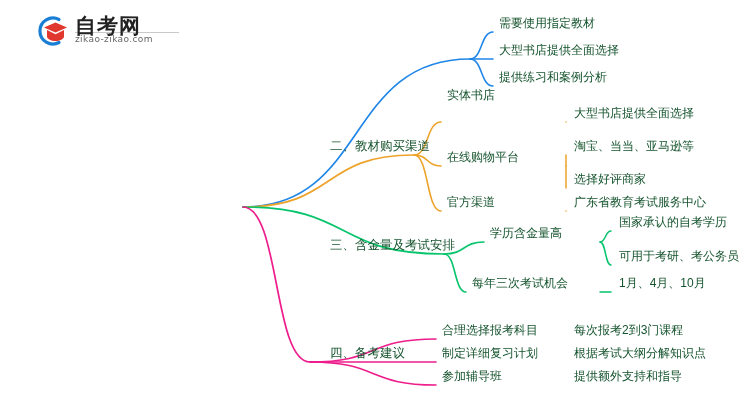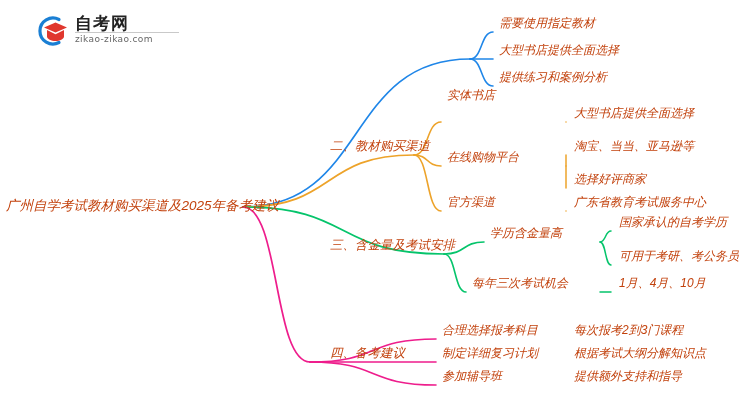--- a/index.html
+++ b/index.html
@@ -8,35 +8,34 @@
     background:#ffffff;
     font-family:"Liberation Sans","DejaVu Sans",sans-serif;
     overflow:hidden;
     position:relative;
   }
   #stage{position:absolute;left:0;top:0;width:750px;height:410px;}
   svg#wires{position:absolute;left:0;top:0;width:750px;height:410px;}
   .node{
     position:absolute;
     white-space:nowrap;
-    color:#c2410c;
+    color:#14532d;
     line-height:1;
-    font-style:italic;
   }
   .root{font-size:13.5px;font-weight:500;letter-spacing:0px;}
   .l1{font-size:12.5px;}
   .l2{font-size:12px;}
   .l3{font-size:12px;}
 
   
   #logo{position:absolute;left:33px;top:12px;width:160px;height:40px;}
   #logo .mark{position:absolute;left:0;top:2px;width:36px;height:34px;}
   #logo .brand{
     position:absolute;left:42px;top:0px;
-    font-size:17px;font-weight:bold;color:#222;
+    font-size:21px;font-weight:bold;color:#222;
     letter-spacing:1px;
   }
   #logo .url{
     position:absolute;left:42px;top:22px;
     font-size:9px;color:#666;letter-spacing:.4px;
     font-family:"DejaVu Sans",sans-serif;
   }
   #logo .rule{
     position:absolute;left:42px;top:20px;width:104px;height:1px;background:#c9c9c9;
   }
@@ -97,21 +96,20 @@
       <path d="M 243 207 C 279.85 207 273.15 362 310 362" fill="none" stroke="#ee1d8c" stroke-width="1.7" stroke-linecap="round"></path>
       <line x1="310" y1="362" x2="416" y2="362" stroke="362" stroke-width="#ee1d8c" stroke-linecap="round"></line>
       <path d="M 310 362 C 379.3 362 366.7 339 436 339" fill="none" stroke="#ee1d8c" stroke-width="1.6" stroke-linecap="round"></path>
       <line x1="436" y1="339" x2="704" y2="339" stroke="339" stroke-width="#ee1d8c" stroke-linecap="round"></line>
       <path d="M 310 362 C 379.3 362 366.7 362 436 362" fill="none" stroke="#ee1d8c" stroke-width="1.6" stroke-linecap="round"></path>
       <line x1="436" y1="362" x2="732" y2="362" stroke="362" stroke-width="#ee1d8c" stroke-linecap="round"></line>
       <path d="M 310 362 C 379.3 362 366.7 385 436 385" fill="none" stroke="#ee1d8c" stroke-width="1.6" stroke-linecap="round"></path>
       <line x1="436" y1="385" x2="702" y2="385" stroke="385" stroke-width="#ee1d8c" stroke-linecap="round"></line>
     </svg>
 
-<div class="node root" style="left: 6px; top: 199px;">广州自学考试教材购买渠道及2025年备考建议</div>
     <div class="node l2" style="left: 499px; top: 17px;">需要使用指定教材</div>
     <div class="node l2" style="left: 499px; top: 44px;">大型书店提供全面选择</div>
     <div class="node l2" style="left: 499px; top: 71px;">提供练习和案例分析</div>
     <div class="node l1" style="left: 330px; top: 140px;">二、教材购买渠道</div>
     <div class="node l2" style="left: 447px; top: 89px;">实体书店</div>
     <div class="node l3" style="left: 574px; top: 107px;">大型书店提供全面选择</div>
     <div class="node l2" style="left: 447px; top: 151px;">在线购物平台</div>
     <div class="node l3" style="left: 574px; top: 140px;">淘宝、当当、亚马逊等</div>
     <div class="node l3" style="left: 574px; top: 173px;">选择好评商家</div>
     <div class="node l2" style="left: 447px; top: 196px;">官方渠道</div>

